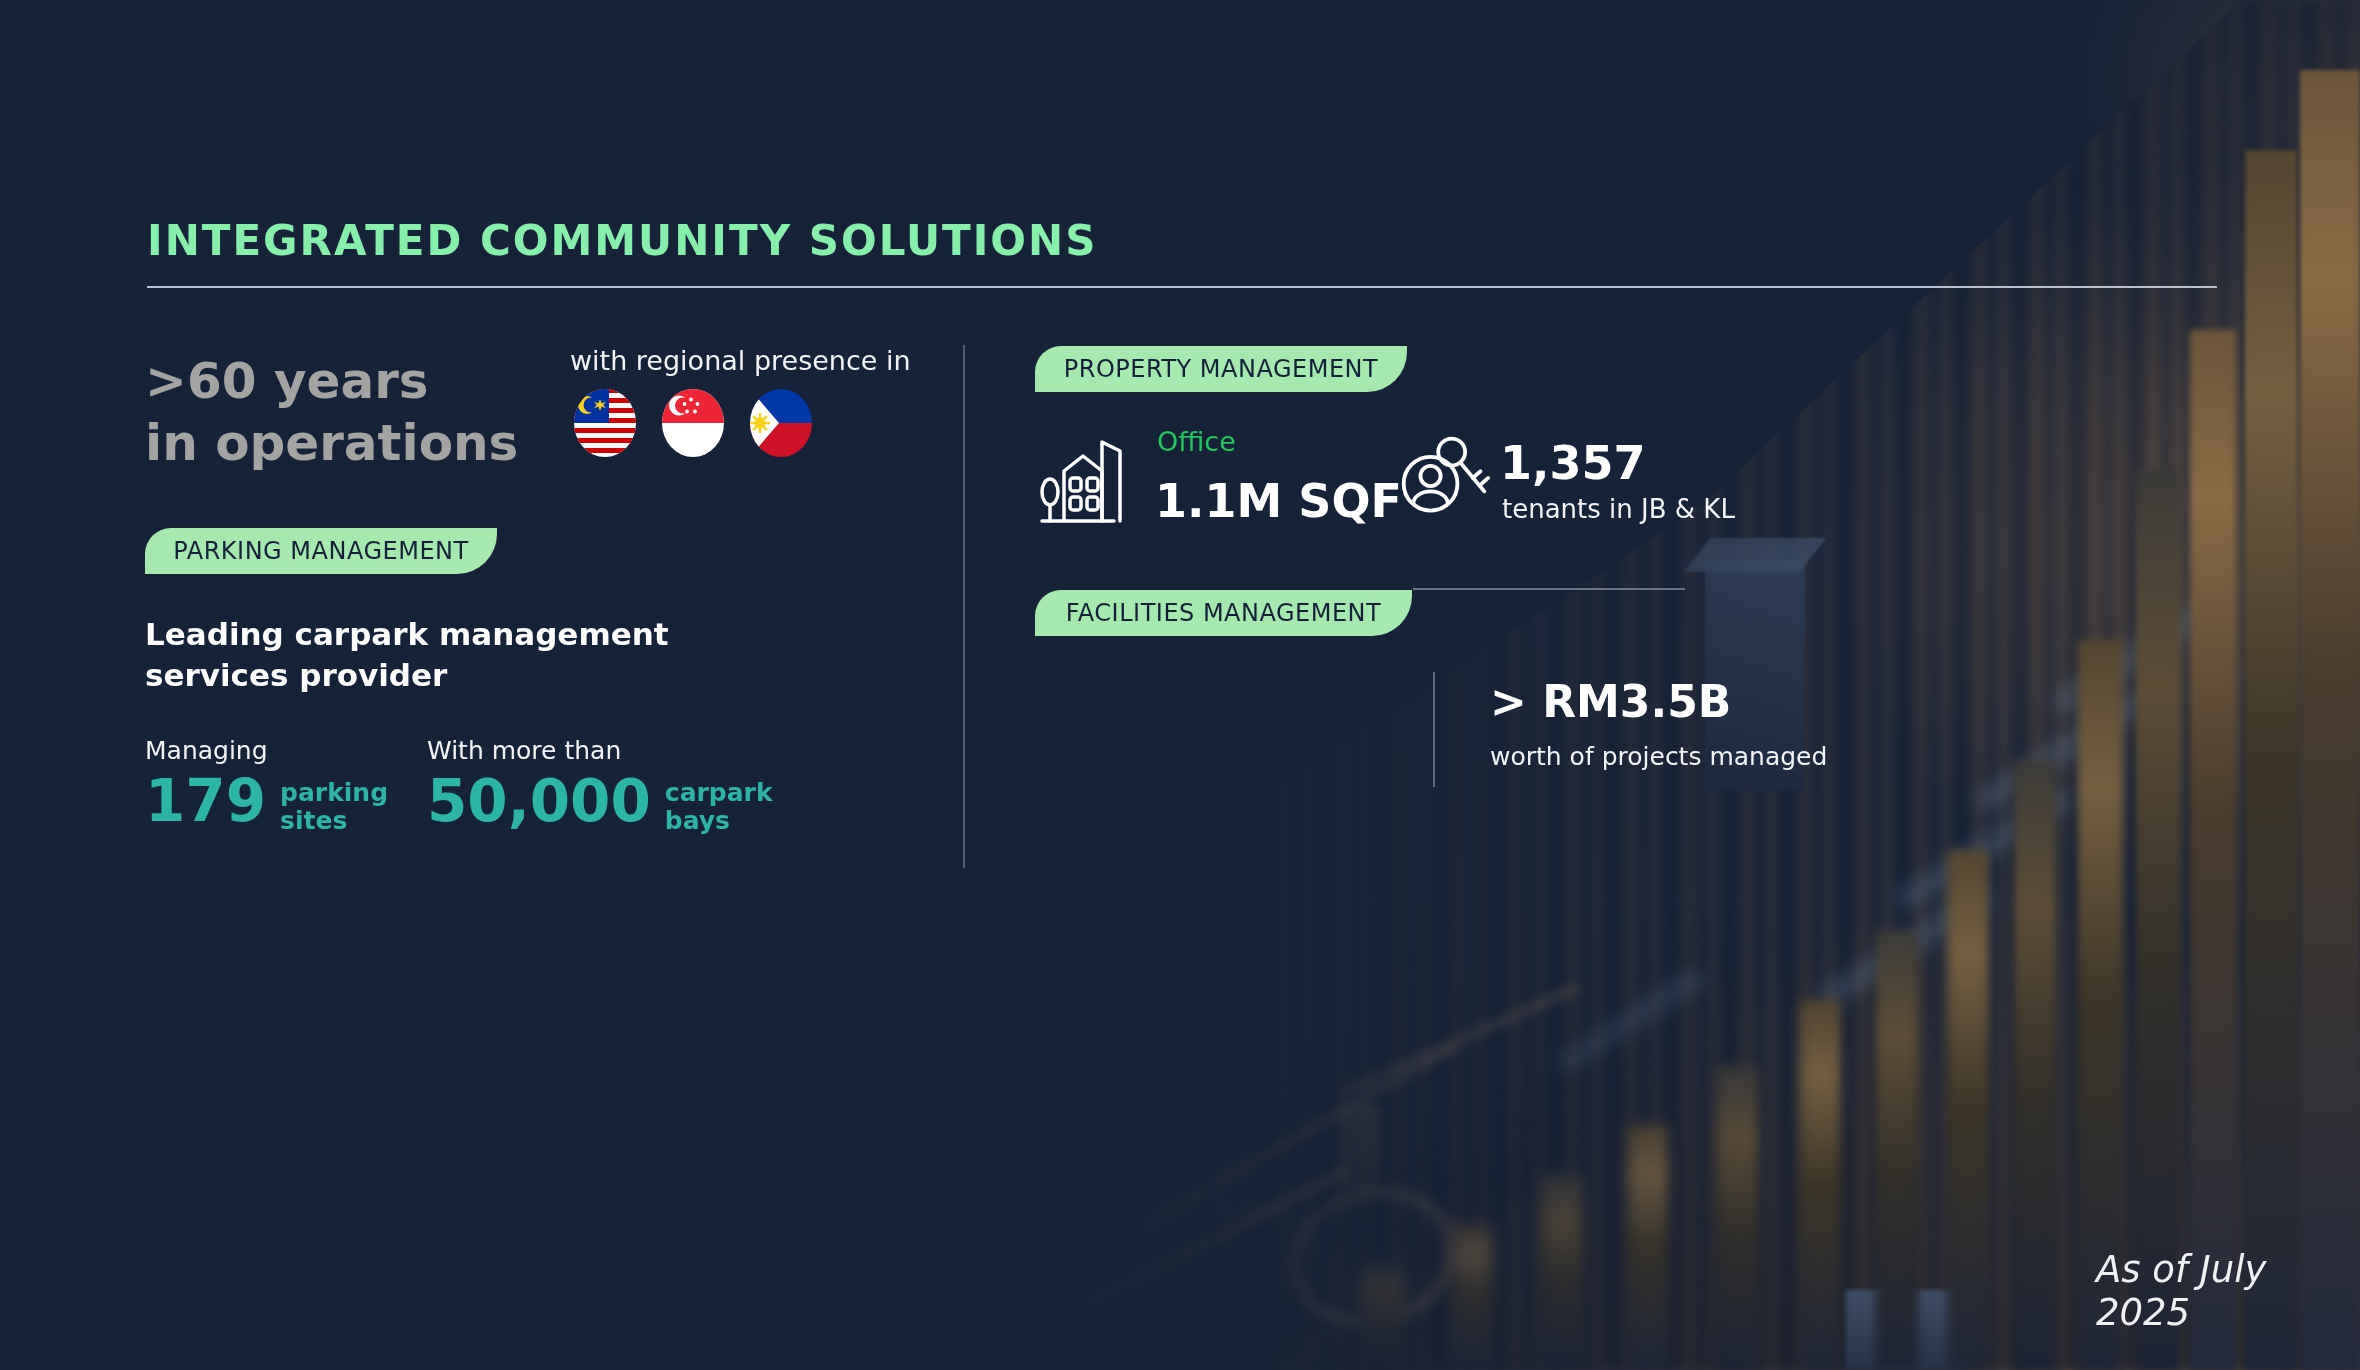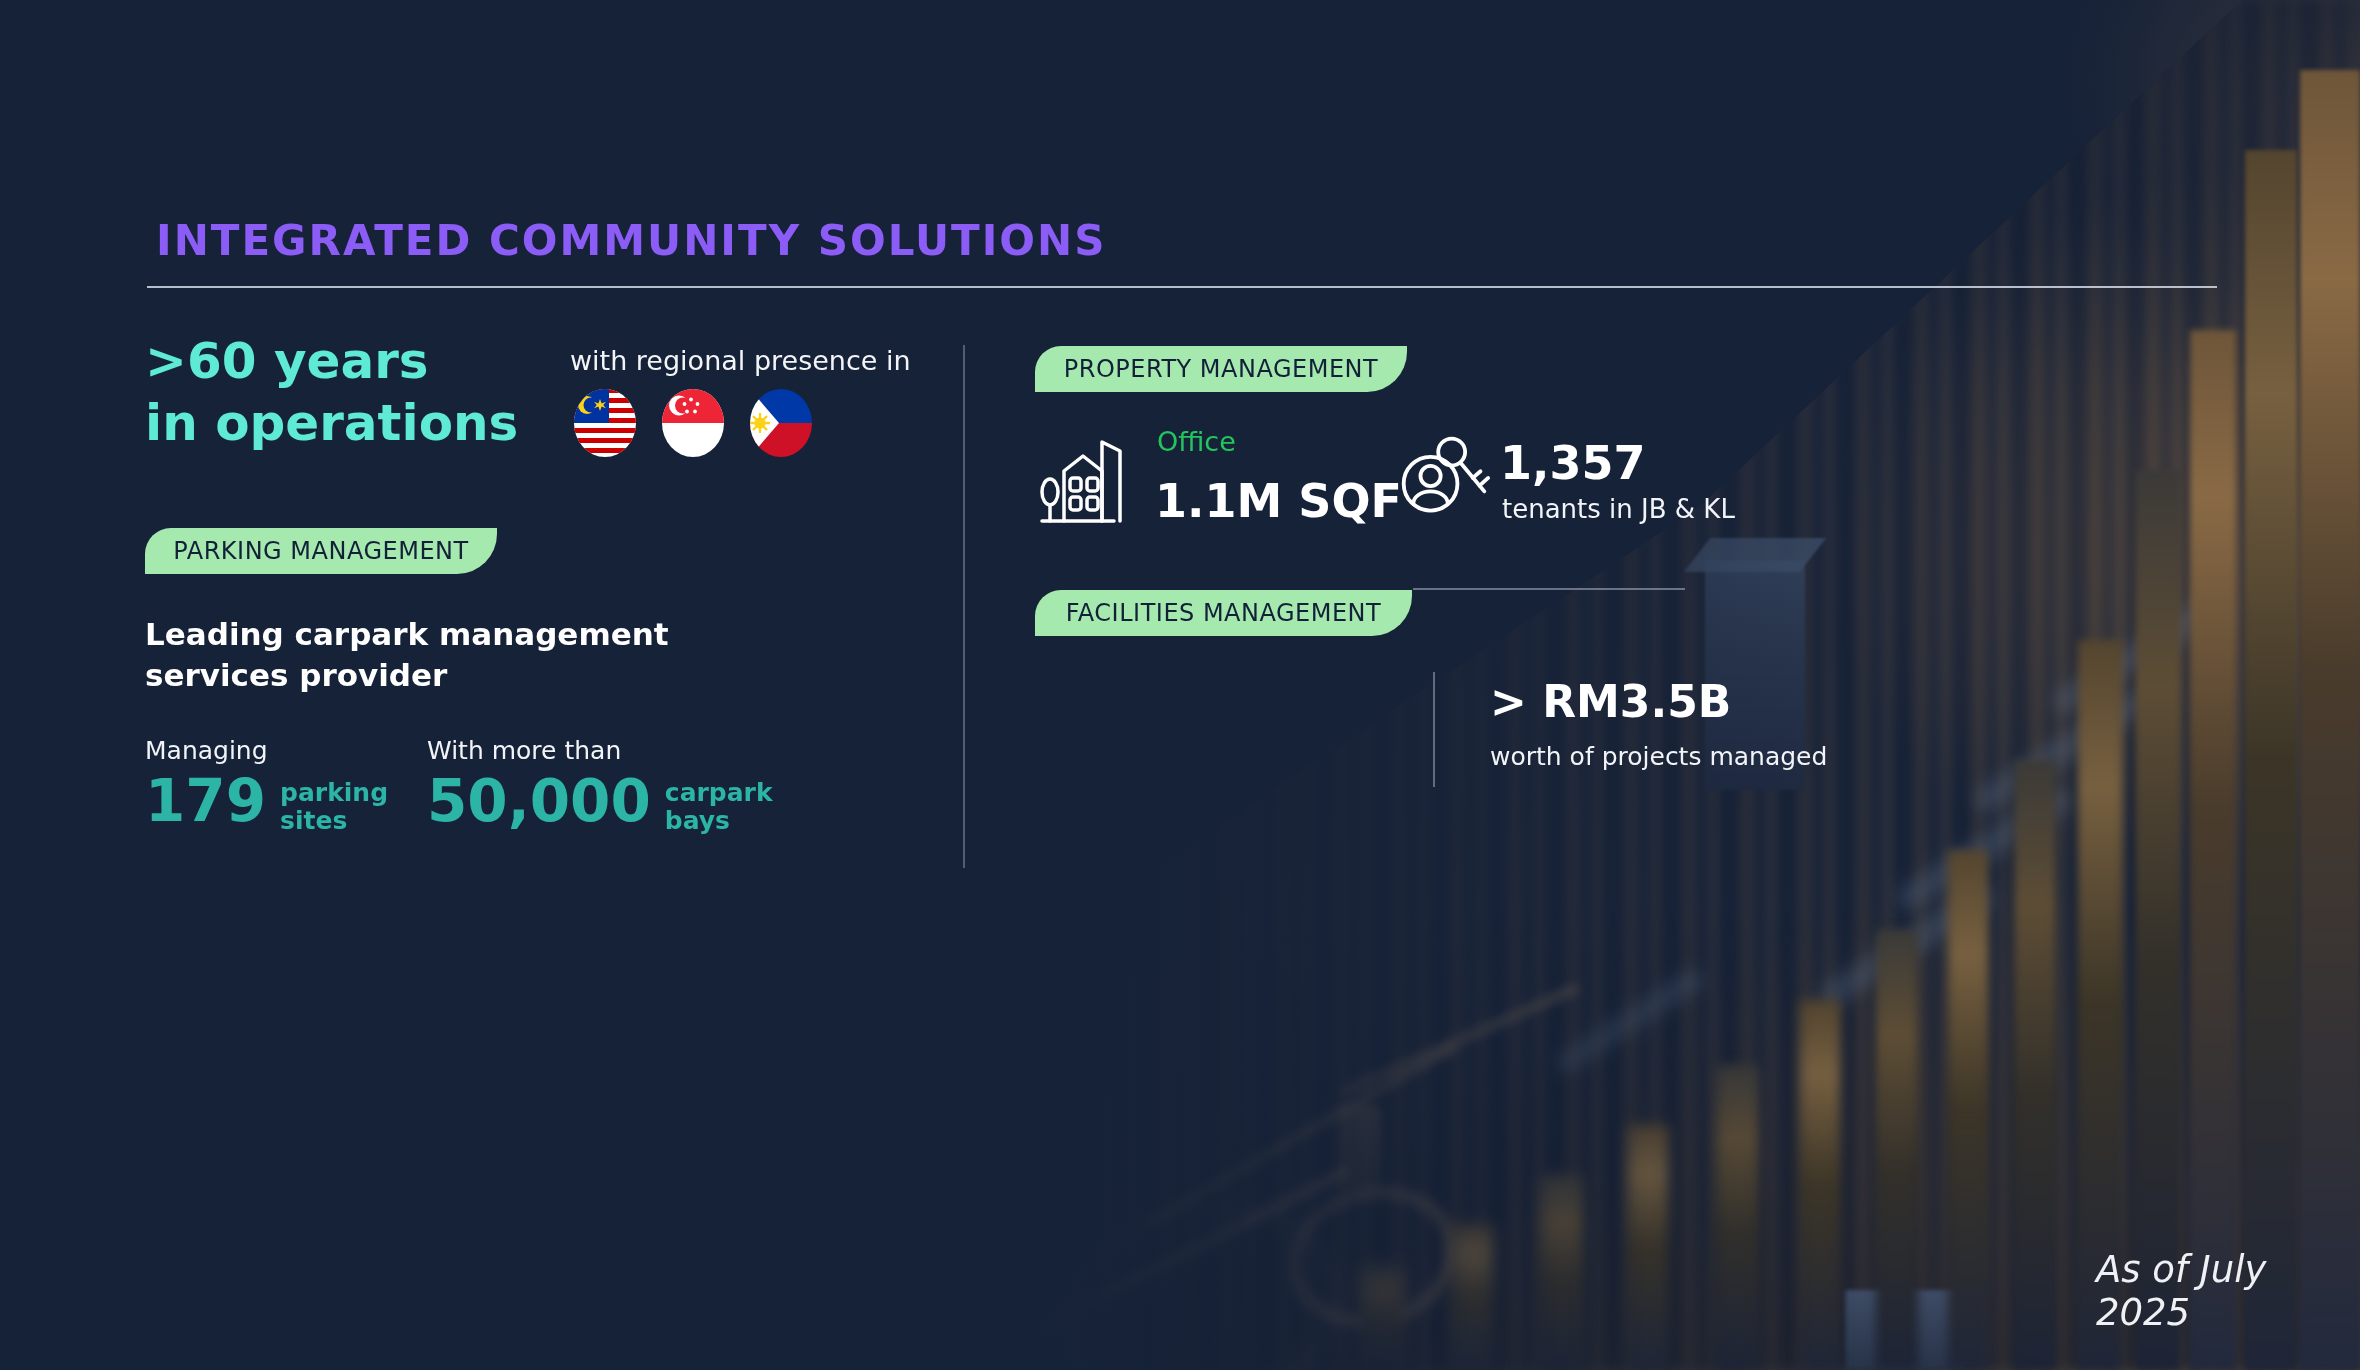--- a/index.html
+++ b/index.html
@@ -41,25 +41,25 @@
     transform:rotate(-14deg);filter:blur(6px);}
   .ring.faint{border:10px solid rgba(175,140,100,.16);filter:blur(9px);}
   .cyl{position:absolute;background:linear-gradient(180deg,rgba(170,135,95,.35),rgba(90,75,55,.25));
     border-radius:8px;filter:blur(4px);}
   .fade{position:absolute;inset:0;z-index:2;
     background:linear-gradient(103deg, #162238 0%, #162238 50%, rgba(22,34,56,.72) 60%,
       rgba(22,34,56,.25) 70%, rgba(22,34,56,0) 78%);}
   
   .content{position:absolute;inset:0;z-index:5;}
   .page-title{position:absolute;left:147px;top:216px;font-size:42px;font-weight:bold;
-    letter-spacing:2px;color:#8b5cf6;margin-left:9px;}
+    letter-spacing:2px;color:#86efac;}
   .title-rule{position:absolute;left:147px;top:286px;width:2070px;height:2px;
     background:rgba(210,218,232,.85);}
-  .exp-headline{position:absolute;left:145px;top:330px;font-size:50px;line-height:62px;
-    font-weight:bold;color:#5eead4;}
+  .exp-headline{position:absolute;left:145px;top:350px;font-size:50px;line-height:62px;
+    font-weight:bold;color:#a3a3a3;}
   .regional-note{position:absolute;left:570px;top:345px;font-size:27px;color:#f2f4f8;}
   .flags{position:absolute;left:573px;top:388px;display:flex;gap:24px;}
   .flag{width:64px;height:70px;display:block;}
   .v-divider{position:absolute;left:963px;top:345px;width:2px;height:523px;
     background:rgba(140,152,170,.5);}
   .badge{position:absolute;height:46px;background:#a6e9af;color:#122138;
     border-radius:26px 0 40px 0;display:flex;align-items:center;justify-content:center;
     font-size:24px;letter-spacing:.5px;}
   .badge.parking{left:145px;top:528px;width:352px;}
   .badge.property{left:1035px;top:346px;width:372px;}

